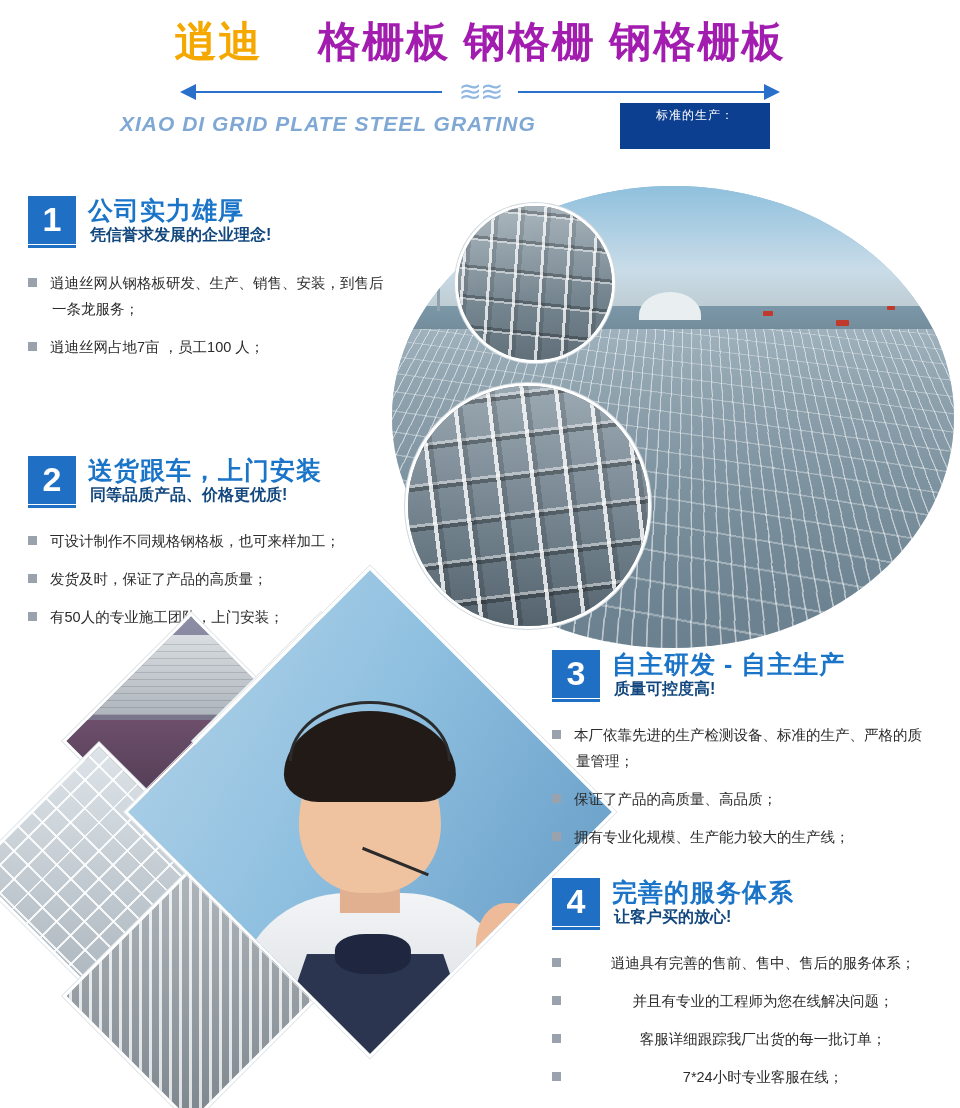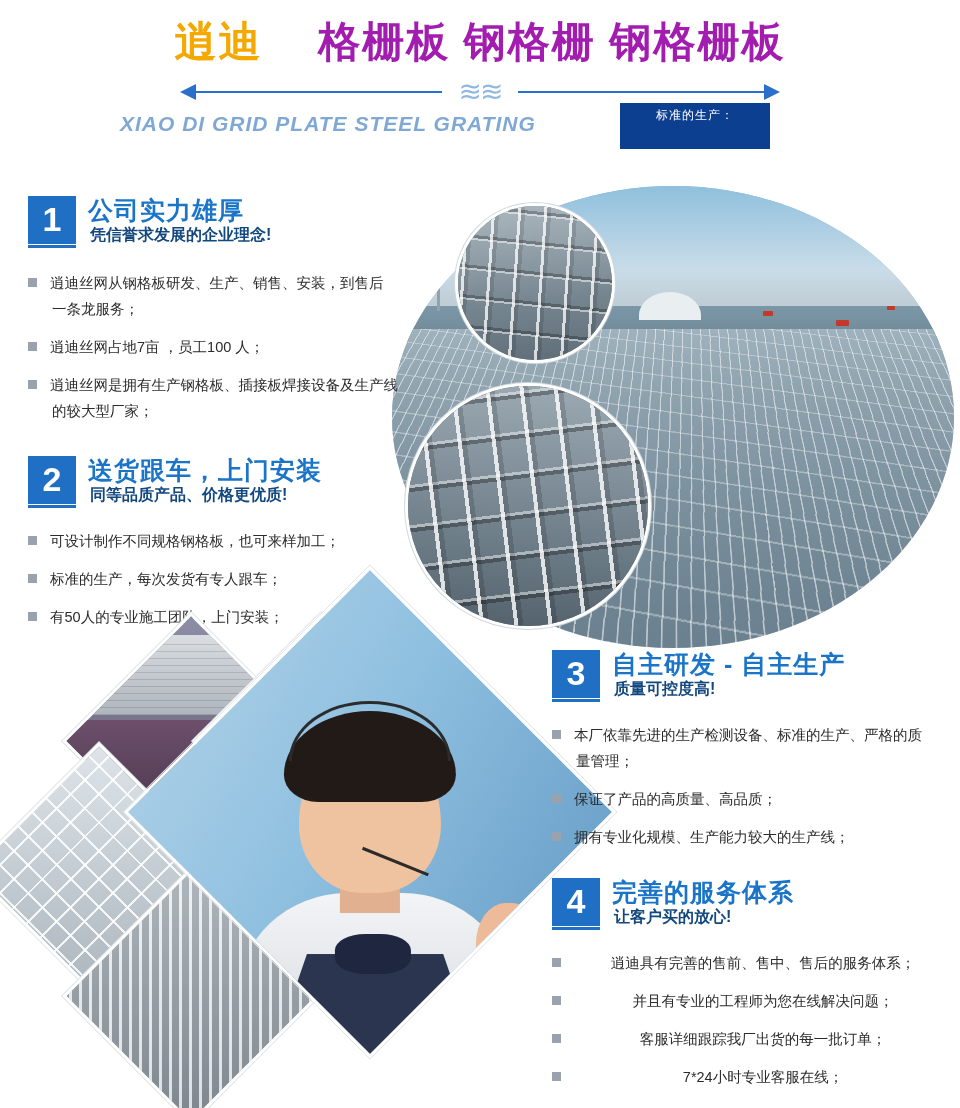--- a/index.html
+++ b/index.html
@@ -438,40 +438,35 @@
 <div class="bullets" style="left:28px; top:270px; width:420px;">
   <div class="bullet">
     <span class="sq"></span>
     <span class="txt">逍迪丝网从钢格板研发、生产、销售、安装，到售后</span>
     <span class="txt2">一条龙服务；</span>
   </div>
   <div class="bullet">
     <span class="sq"></span>
     <span class="txt">逍迪丝网占地7亩 ，员工100 人；</span>
   </div>
-  <div class="bullet">
-    <span class="sq"></span>
-    <span class="txt">逍迪丝网是拥有生产钢格板、插接板焊接设备及生产线</span>
-    <span class="txt2">的较大型厂家；</span>
-  </div>
 </div>
 
 <div class="sec-head" style="left:28px; top:456px;">
   <div class="sec-num">2</div>
   <div class="sec-title">送货跟车，上门安装</div>
   <div class="sec-sub">同等品质产品、价格更优质!</div>
 </div>
 <div class="bullets" style="left:28px; top:528px; width:420px;">
   <div class="bullet">
     <span class="sq"></span>
     <span class="txt">可设计制作不同规格钢格板，也可来样加工；</span>
   </div>
   <div class="bullet">
     <span class="sq"></span>
-    <span class="txt">标准的生产，每次发货有专人跟车；</span>
+    <span class="txt">发货及时，保证了产品的高质量；</span>
   </div>
   <div class="bullet">
     <span class="sq"></span>
     <span class="txt">有50人的专业施工团队，上门安装；</span>
   </div>
 </div>
 
 <div class="collage">
   <div class="dia dia-tl">
     <div class="inner">

